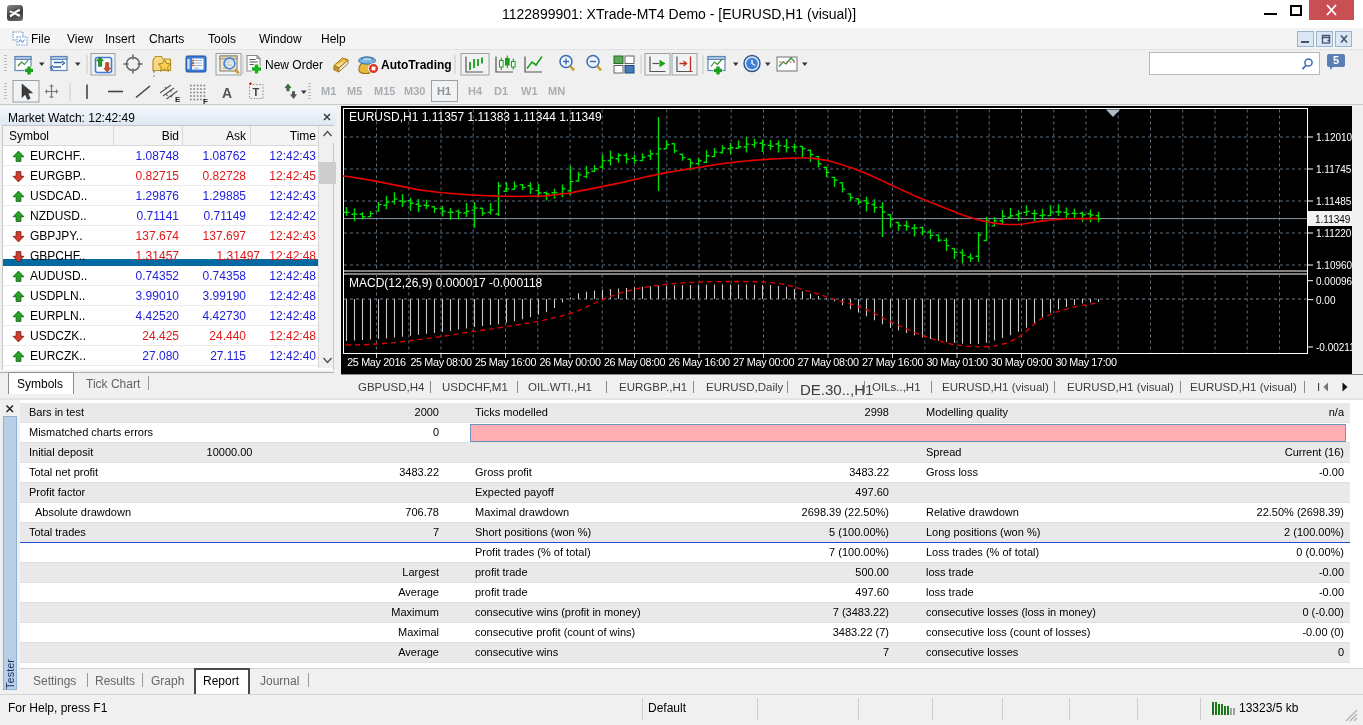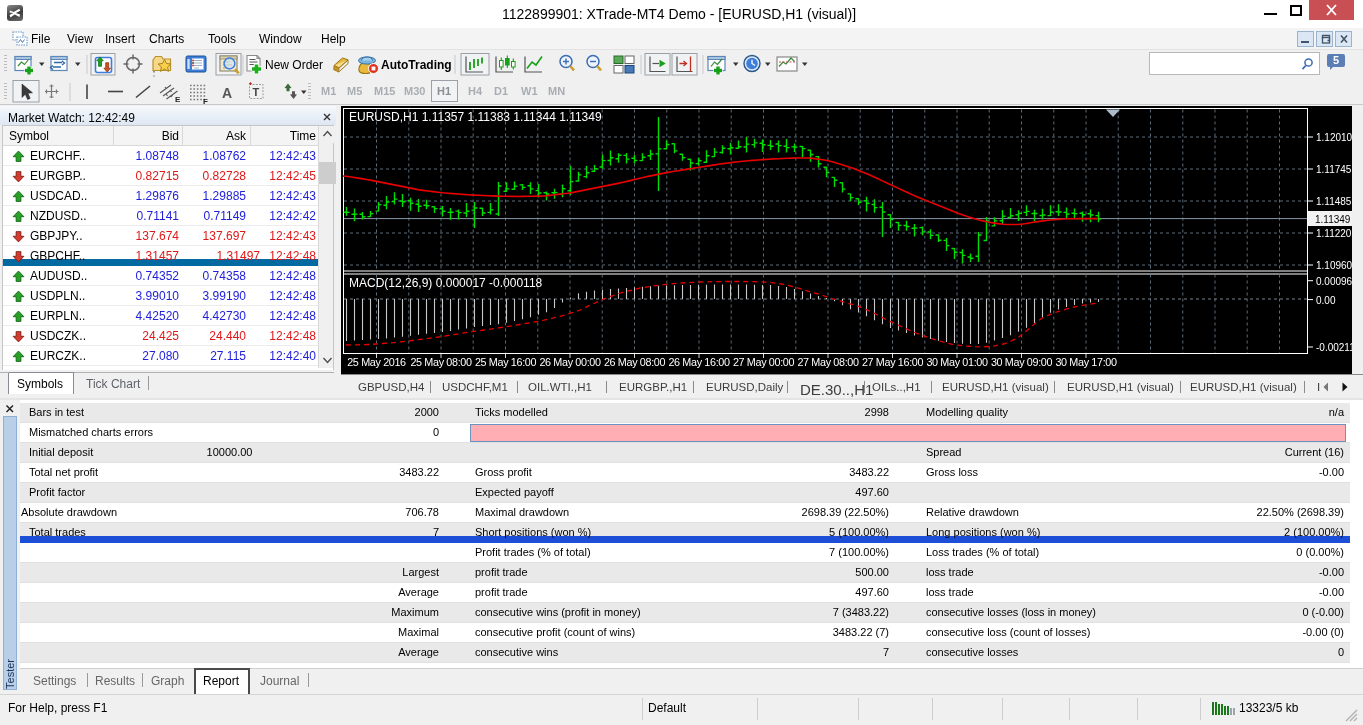--- a/index.html
+++ b/index.html
@@ -452,28 +452,28 @@
 <div class="abs tt" style="left:0;top:3px;width:869px;text-align:right">3483.22</div>
 <div class="abs tt" style="left:906px;top:3px">Gross loss</div>
 <div class="abs tt" style="left:0;top:3px;width:1324px;text-align:right">-0.00</div>
 </div>
 <div class="abs" style="left:20px;top:83px;width:1330px;height:20px;background:#e9e9e9;border-bottom:1px solid #e0e0e0;font-size:11px">
 <div class="abs tt" style="left:9px;top:3px">Profit factor</div>
 <div class="abs tt" style="left:455px;top:3px">Expected payoff</div>
 <div class="abs tt" style="left:0;top:3px;width:869px;text-align:right">497.60</div>
 </div>
 <div class="abs" style="left:20px;top:103px;width:1330px;height:20px;background:#ffffff;border-bottom:1px solid #e0e0e0;font-size:11px">
-<div class="abs tt" style="left:1px;top:3px">Absolute drawdown</div>
+<div class="abs tt" style="left:15px;top:3px">Absolute drawdown</div>
 <div class="abs tt" style="left:0;top:3px;width:419px;text-align:right">706.78</div>
 <div class="abs tt" style="left:455px;top:3px">Maximal drawdown</div>
 <div class="abs tt" style="left:0;top:3px;width:869px;text-align:right">2698.39 (22.50%)</div>
 <div class="abs tt" style="left:906px;top:3px">Relative drawdown</div>
 <div class="abs tt" style="left:0;top:3px;width:1324px;text-align:right">22.50% (2698.39)</div>
 </div>
-<div class="abs" style="left:20px;top:123px;width:1330px;height:20px;background:#e9e9e9;border-bottom:7px solid #1d4ed8;font-size:11px">
+<div class="abs" style="left:20px;top:123px;width:1330px;height:20px;background:#e9e9e9;border-bottom:1px solid #1d4ed8;font-size:11px">
 <div class="abs tt" style="left:9px;top:3px">Total trades</div>
 <div class="abs tt" style="left:0;top:3px;width:419px;text-align:right">7</div>
 <div class="abs tt" style="left:455px;top:3px">Short positions (won %)</div>
 <div class="abs tt" style="left:0;top:3px;width:869px;text-align:right">5 (100.00%)</div>
 <div class="abs tt" style="left:906px;top:3px">Long positions (won %)</div>
 <div class="abs tt" style="left:0;top:3px;width:1324px;text-align:right">2 (100.00%)</div>
 </div>
 <div class="abs" style="left:20px;top:143px;width:1330px;height:20px;background:#ffffff;border-bottom:1px solid #e0e0e0;font-size:11px">
 <div class="abs tt" style="left:455px;top:3px">Profit trades (% of total)</div>
 <div class="abs tt" style="left:0;top:3px;width:869px;text-align:right">7 (100.00%)</div>

